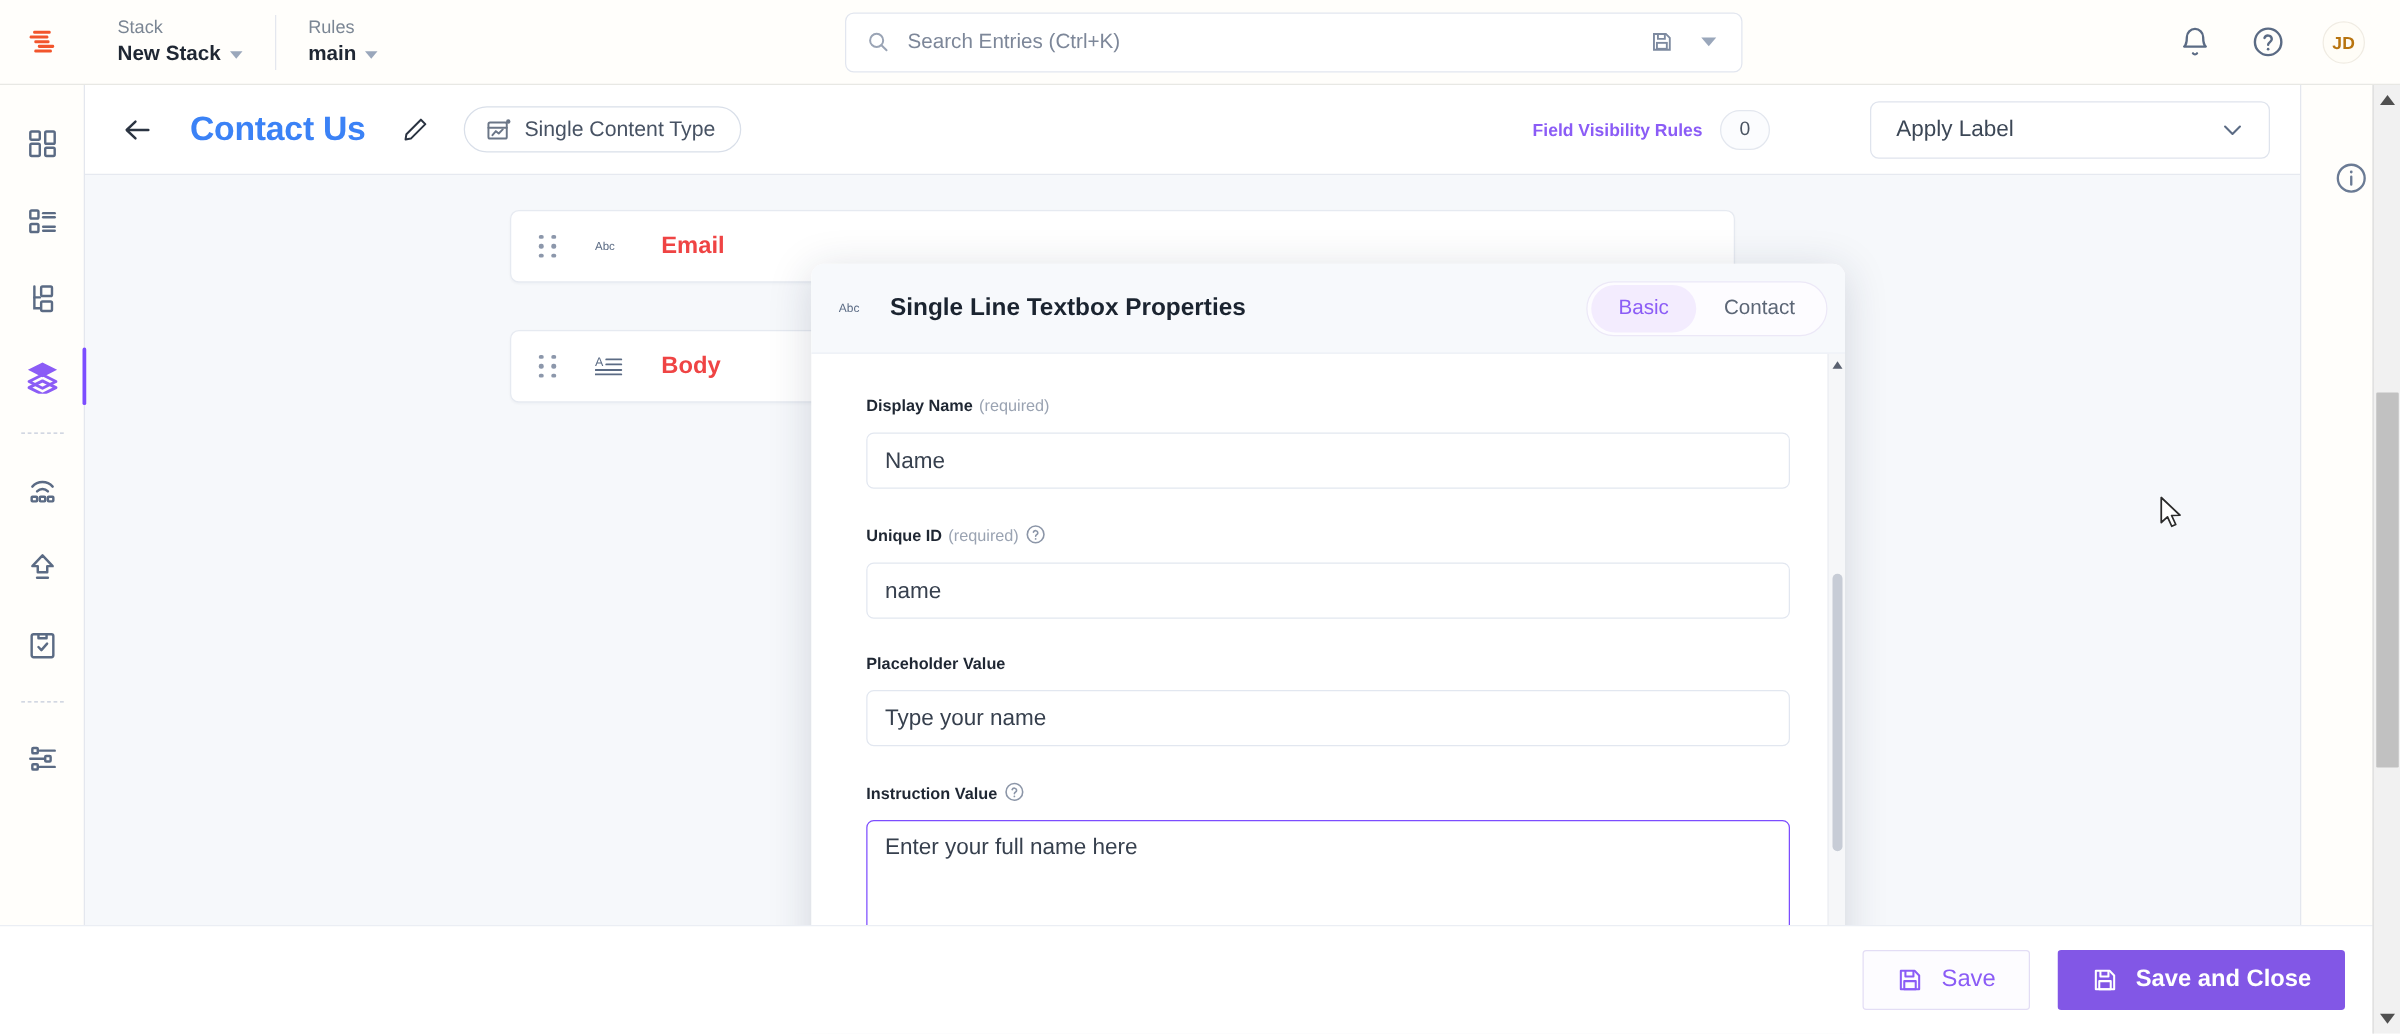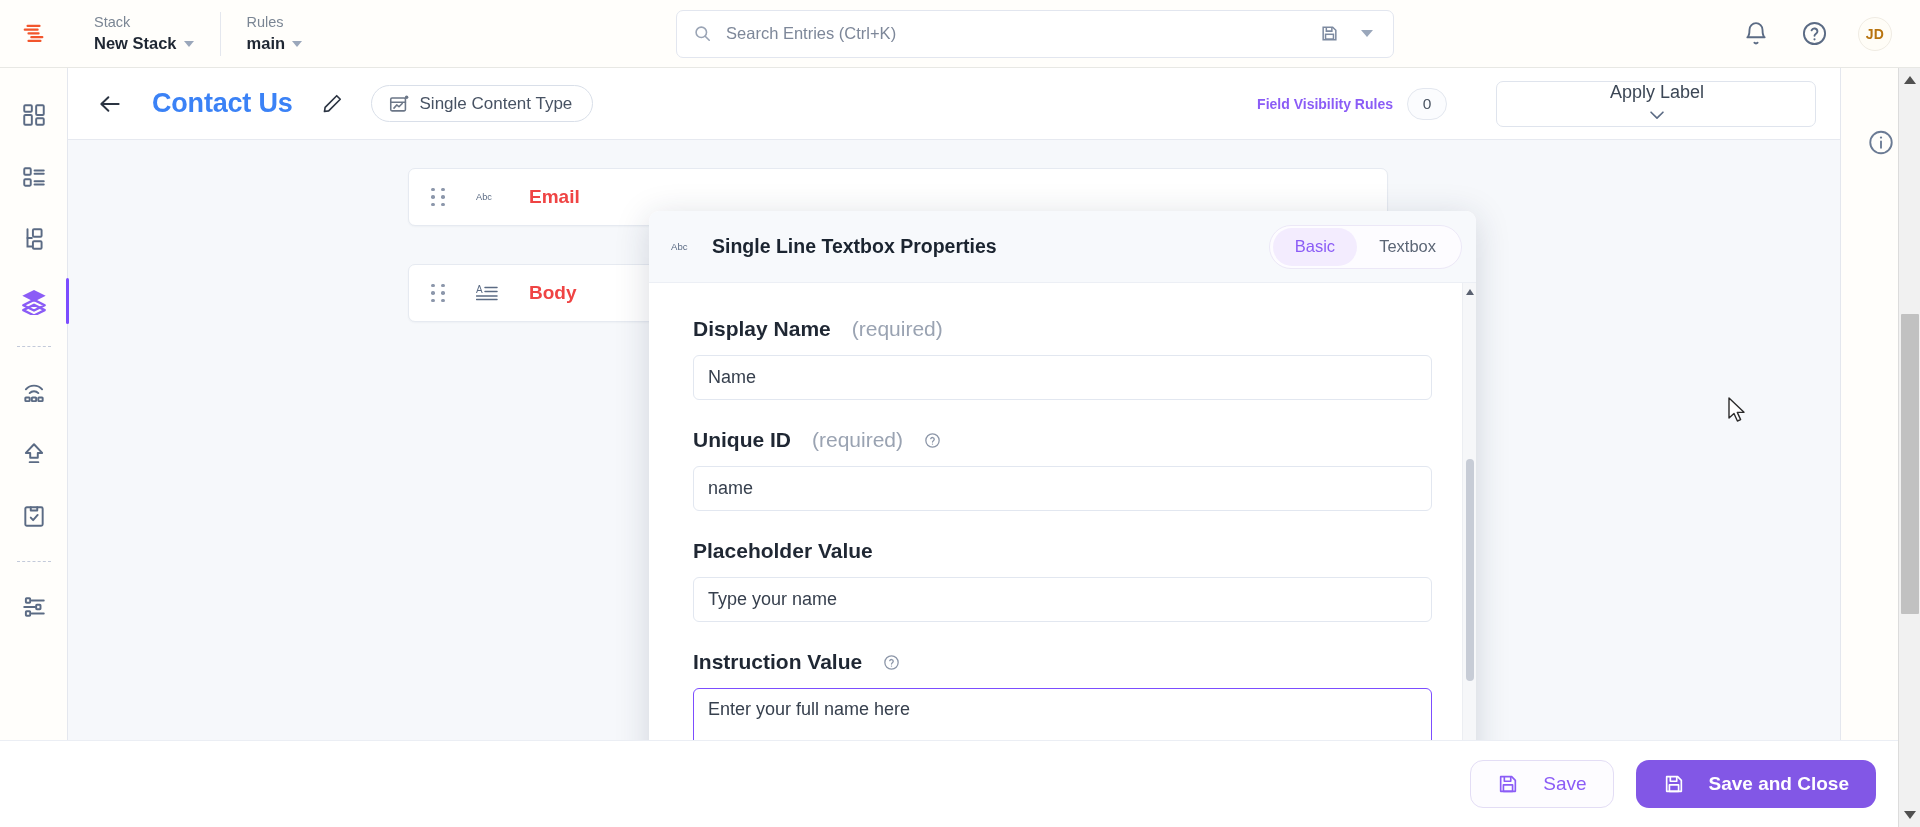--- a/index.html
+++ b/index.html
@@ -129,24 +129,24 @@
   .sub-spacer { flex: 1; }
   .fvr { display: flex; align-items: center; gap: 14px; cursor: pointer; }
   .fvr-label { font-size: 14px; font-weight: bold; color: #8b5cf6; }
   .fvr-badge {
     min-width: 40px; height: 32px; border-radius: 16px;
     border: 1px solid #e3e7ef; background: #fbfcfe;
     display: flex; align-items: center; justify-content: center;
     font-size: 15.5px; color: #4b5563;
   }
   .apply-label {
-    margin-left: 49px; width: 320px; height: 46px;
+    margin-left: 80px; width: 320px; height: 46px;
     border: 1px solid #dfe4ed; border-radius: 7px; background: #fff;
     display: flex; align-items: center; justify-content: space-between;
-    padding: 0 18px 0 20px; cursor: pointer; flex-direction: column;
+    padding: 0 18px 0 20px; cursor: pointer;
   }
   .apply-label span { font-size: 18px; color: #3c4756; }
 
   
   .modal {
     position: absolute;
     left: 649px; top: 143px;
     width: 827px; height: 597px;
     background: #fff;
     border-radius: 10px 10px 0 0;
@@ -169,21 +169,21 @@
     background: #fdfcff; display: flex; align-items: center; padding: 3px;
   }
   .seg {
     height: 38px; padding: 0 22px; border-radius: 19px;
     display: flex; align-items: center; font-size: 16.5px; color: #5c6676; cursor: pointer;
   }
   .seg.active { background: #f3ecfe; color: #8b5cf6; }
 
   .modal-body { flex: 1; overflow: hidden; padding: 34px 44px 0 44px; position: relative; }
   .fgroup { margin-bottom: 28px; }
-  .flabel { font-size: 21px; font-weight: bold; color: #1f2733; margin-bottom: 14px; display: flex; align-items: center; gap: 21px; }
+  .flabel { font-size: 13px; font-weight: bold; color: #1f2733; margin-bottom: 14px; display: flex; align-items: flex-end; gap: 5px; }
   .flabel .req { font-weight: normal; color: #9aa3b2; }
   .finput {
     width: 100%; height: 45px;
     border: 1px solid #e2e7f0; border-radius: 6px;
     background: #fff;
     padding: 0 14px; font-size: 18px; color: #37404e;
     font-family: "Liberation Sans", sans-serif;
     outline: none;
   }
   .finput::placeholder { color: #8a93a3; }
@@ -216,22 +216,22 @@
 
   
   .footer {
     height: 87px; min-height: 87px;
     background: #fff; border-top: 1px solid #ebeef4;
     display: flex; align-items: center; justify-content: flex-end;
     padding-right: 44px; gap: 22px;
     position: relative; z-index: 60;
   }
   .btn {
-    height: 48px; border-radius: 13px;
-    display: flex; align-items: center; gap: 24px;
+    height: 48px; border-radius: 3px;
+    display: flex; align-items: center; gap: 14px;
     padding: 0 26px; cursor: pointer; font-size: 19px;
     border: 1px solid transparent;
   }
   .btn-outline { background: #fdfcff; border-color: #e3ddf5; color: #8b5cf6; }
   .btn-primary { background: #8257e6; color: #fff; font-weight: bold; }
 
   
   .winscroll {
     position: absolute; right: 0; top: 68px; bottom: 0; width: 22px;
     background: #f1f1f1; border-left: 1px solid #dcdcdc; z-index: 70;
@@ -488,21 +488,21 @@
 
     <div class="modal">
       <div class="modal-head">
         <svg width="25" height="17" viewBox="0 0 30 14">
           <text x="0" y="11" font-family="Liberation Sans, sans-serif" font-size="11.5" fill="#5b6b84">Abc</text>
         </svg>
         <div class="modal-head-title">Single Line Textbox Properties</div>
         <div class="mh-spacer"></div>
         <div class="segmented">
           <div class="seg active">Basic</div>
-          <div class="seg">Textbox</div>
+          <div class="seg">Contact</div>
         </div>
       </div>
 
       <div class="modal-body">
 
         <div class="fgroup">
           <div class="flabel">
             <span>Display Name</span>
             <span class="req">(required)</span>
           </div>

